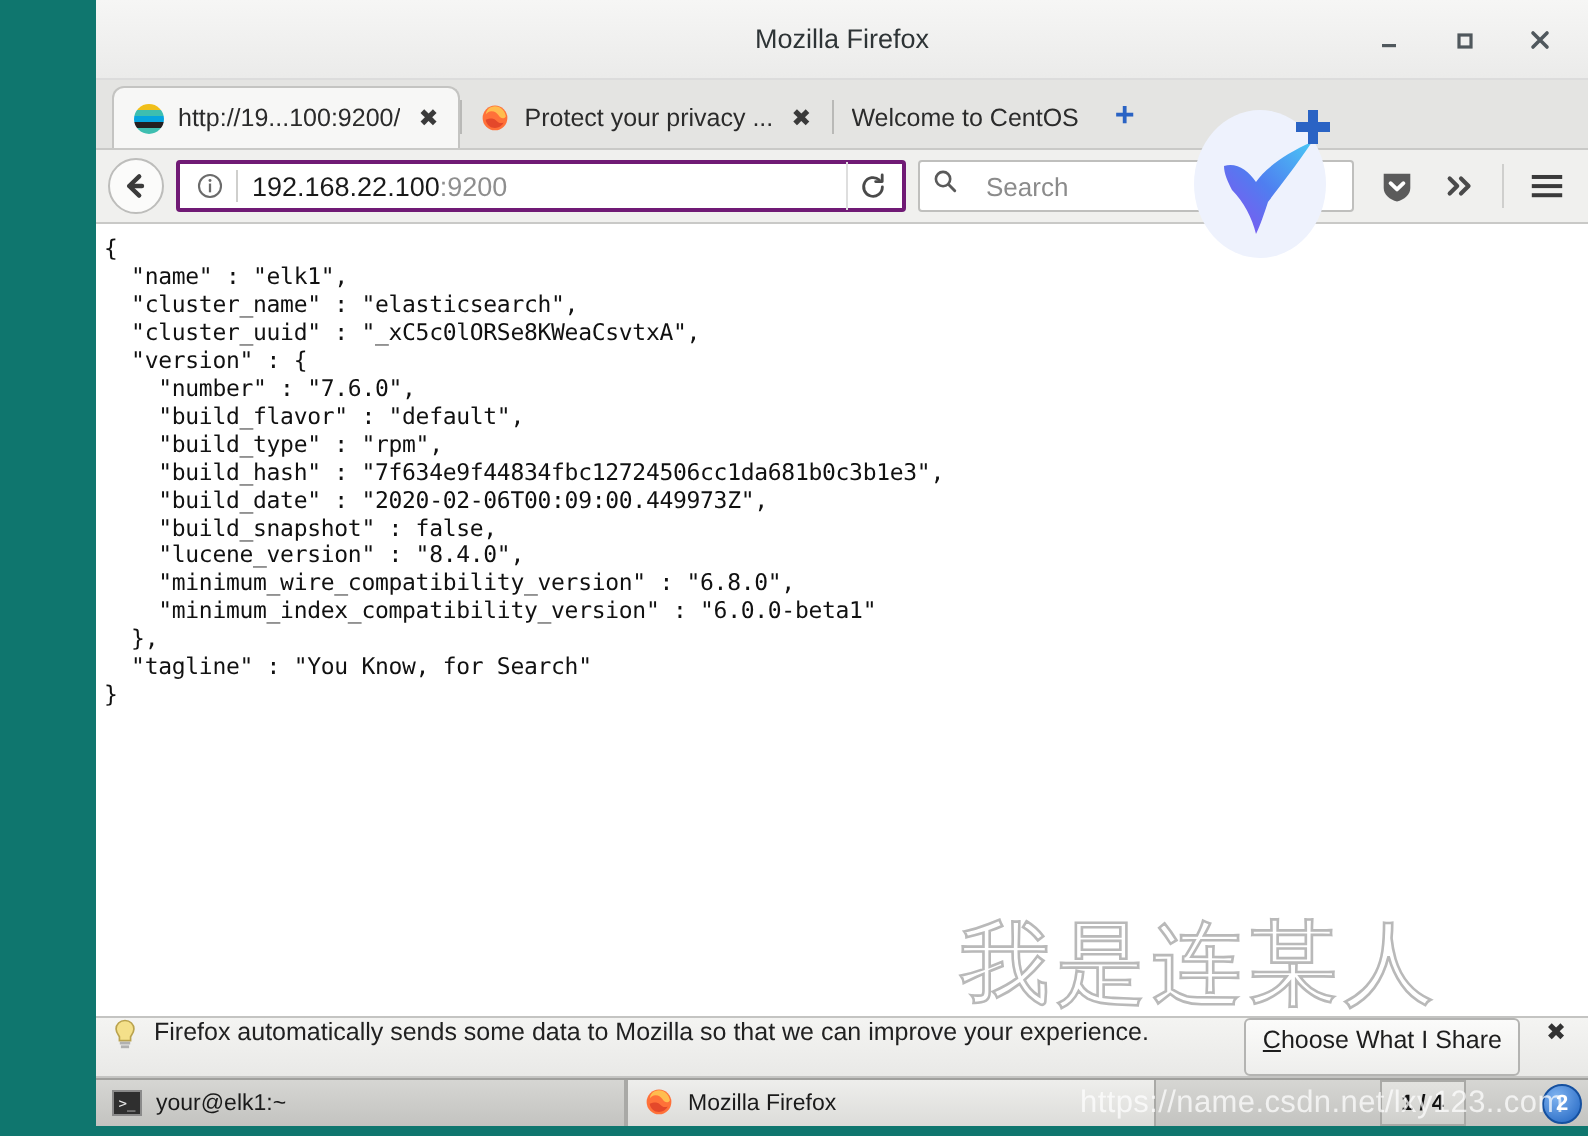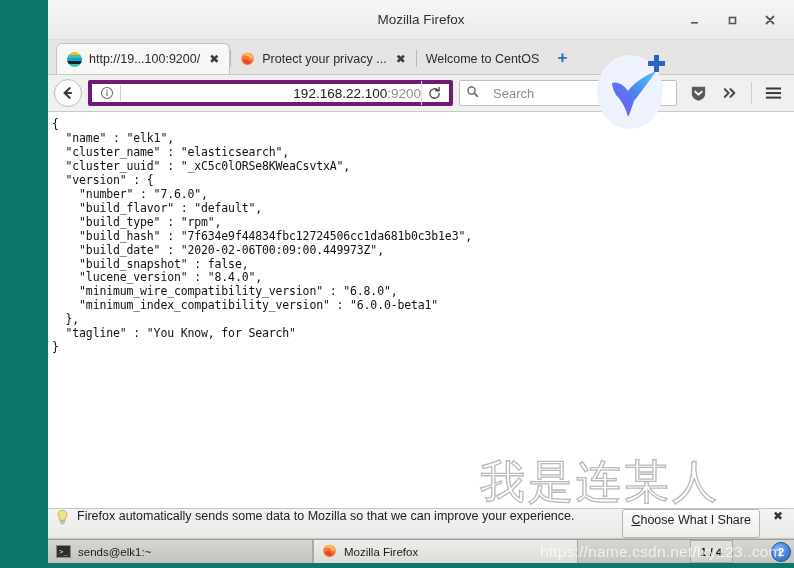--- a/index.html
+++ b/index.html
@@ -118,27 +118,26 @@
     border: 1px solid #bdbdbb;
     background: #fbfbfa;
     display: flex; align-items: center; justify-content: center;
     color: #3b3b3b; cursor: default;
     flex: 0 0 28px;
   }
   .urlbar {
     flex: 1 1 auto;
     height: 26px;
     background: #ffffff;
-    border: 4px solid #701a75;
+    border: 2px solid #701a75;
     border-radius: 2px;
     display: flex; align-items: center;
     padding: 0 2px 0 6px;
     min-width: 0;
     max-width: 440px;
-    text-align: right;
   }
   .identity-icon {
     width: 17px; height: 17px; flex: 0 0 17px;
     display: flex; align-items: center; justify-content: center;
     color: #6b6b6b;
   }
   .urlsep { width:1px; height:16px; background:#cfcfcd; margin: 0 7px 0 5px; }
   .urltext {
     font-size: 13.5px; color: #1a1a1a;
     white-space: nowrap; overflow: hidden;
@@ -456,21 +455,21 @@
       </svg>
     </span>
     <span class="notif-text">Firefox automatically sends some data to Mozilla so that we can improve your experience.</span>
     <div class="notif-btn"><u>C</u><span>hoose What I Share</span></div>
     <span class="notif-close">✖</span>
   </div>
 
   <div class="taskbar">
     <div class="taskitem first">
       <span class="term-ico">&gt;_</span>
-      <span class="task-label">sends@elk1:~</span>
+      <span class="task-label">your@elk1:~</span>
     </div>
     <div class="taskitem second">
       <span>
         <svg width="15" height="15" viewBox="0 0 16 16">
           <circle cx="8" cy="8.5" r="6.6" fill="#ff7139"></circle>
           <path d="M8 2.2c-2.7 0-4.7 1.9-4.9 4.4 .6-1 1.7-1.7 3-1.7 1.9 0 3.1 1.1 3.9 2.3 .7 1.1 1.6 1.6 2.6 1.4 .6-.1 1-.5 1.2-1C13.4 4.7 11 2.2 8 2.2z" fill="#ffbd4f"></path>
           <path d="M3 9.4c.4 2.6 2.5 4.4 5 4.4 2.1 0 3.8-1.2 4.6-2.9-.9.5-2 .5-2.9-.1-1-.6-1.5-1.7-2.8-1.9-1.2-.2-2.6.2-3.9.5z" fill="#e4482a"></path>
         </svg>
       </span>
       <span class="task-label">Mozilla Firefox</span>

